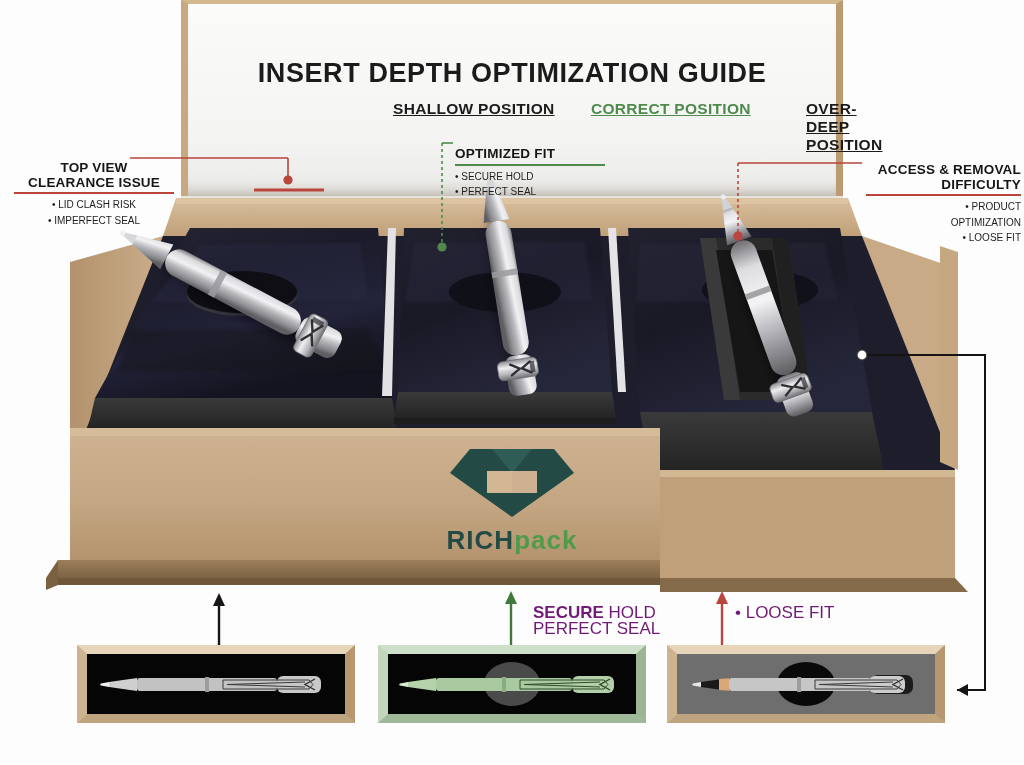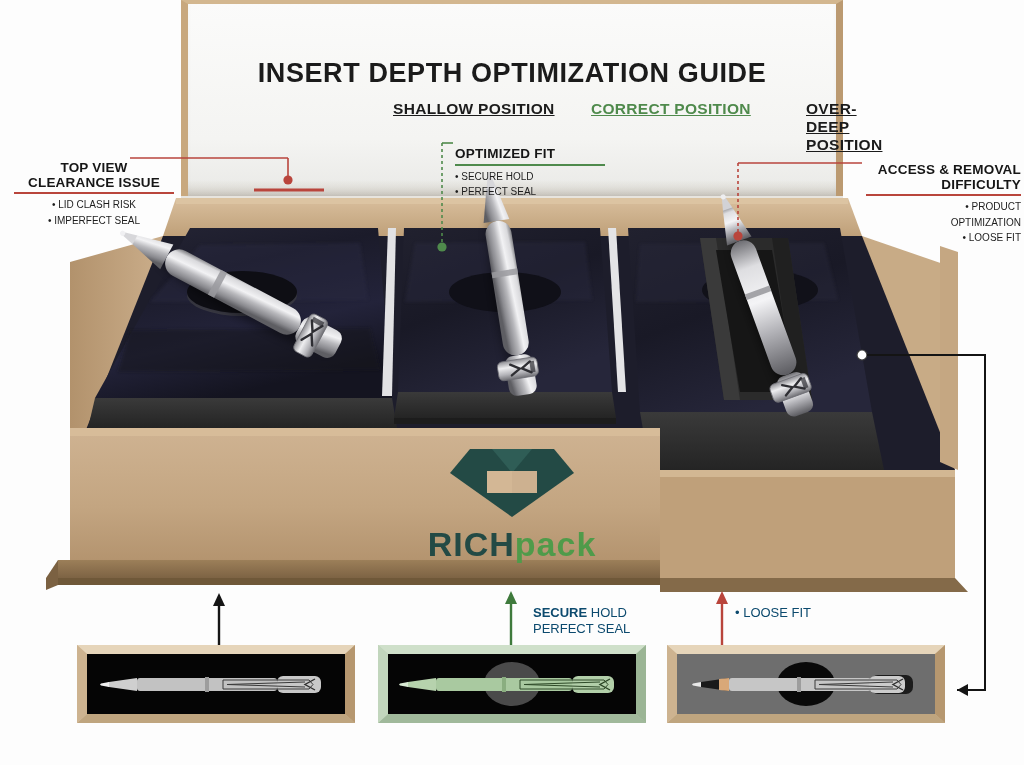--- a/index.html
+++ b/index.html
@@ -47,26 +47,26 @@
   #callout-right .co-title{text-align:right;}
   #callout-right .co-li{text-align:right;}
 
   
   .thumb{position:absolute;box-sizing:border-box;}
   .thumb .frame{width:100%;height:100%;box-sizing:border-box;position:relative;overflow:hidden;}
   #thumb1{left:77px;top:645px;width:278px;height:78px;}
   #thumb2{left:378px;top:645px;width:268px;height:78px;}
   #thumb3{left:667px;top:645px;width:278px;height:78px;}
 
-  .bl-label{position:absolute;font-size:13px;line-height:15.5px;color:#0c4a6e;white-space:nowrap;}
+  .bl-label{position:absolute;font-size:17px;line-height:15.5px;color:#701a75;white-space:nowrap;}
   .bl-strong{font-weight:bold;}
 
   
   #logo-wrap{position:absolute;left:391px;top:443px;width:242px;height:122px;text-align:center;}
-  #logo-word{font-size:34px;font-weight:bold;letter-spacing:1px;margin-top:4px;}
+  #logo-word{font-size:26px;font-weight:bold;letter-spacing:1px;margin-top:4px;}
   #logo-rich{color:#234a45;}
   #logo-pack{color:#4f9b4a;}
 </style>
 </head>
 <body>
 
 <div id="stage">
 
   <div id="lid">
     <div id="lid-inner-shadow"></div>

